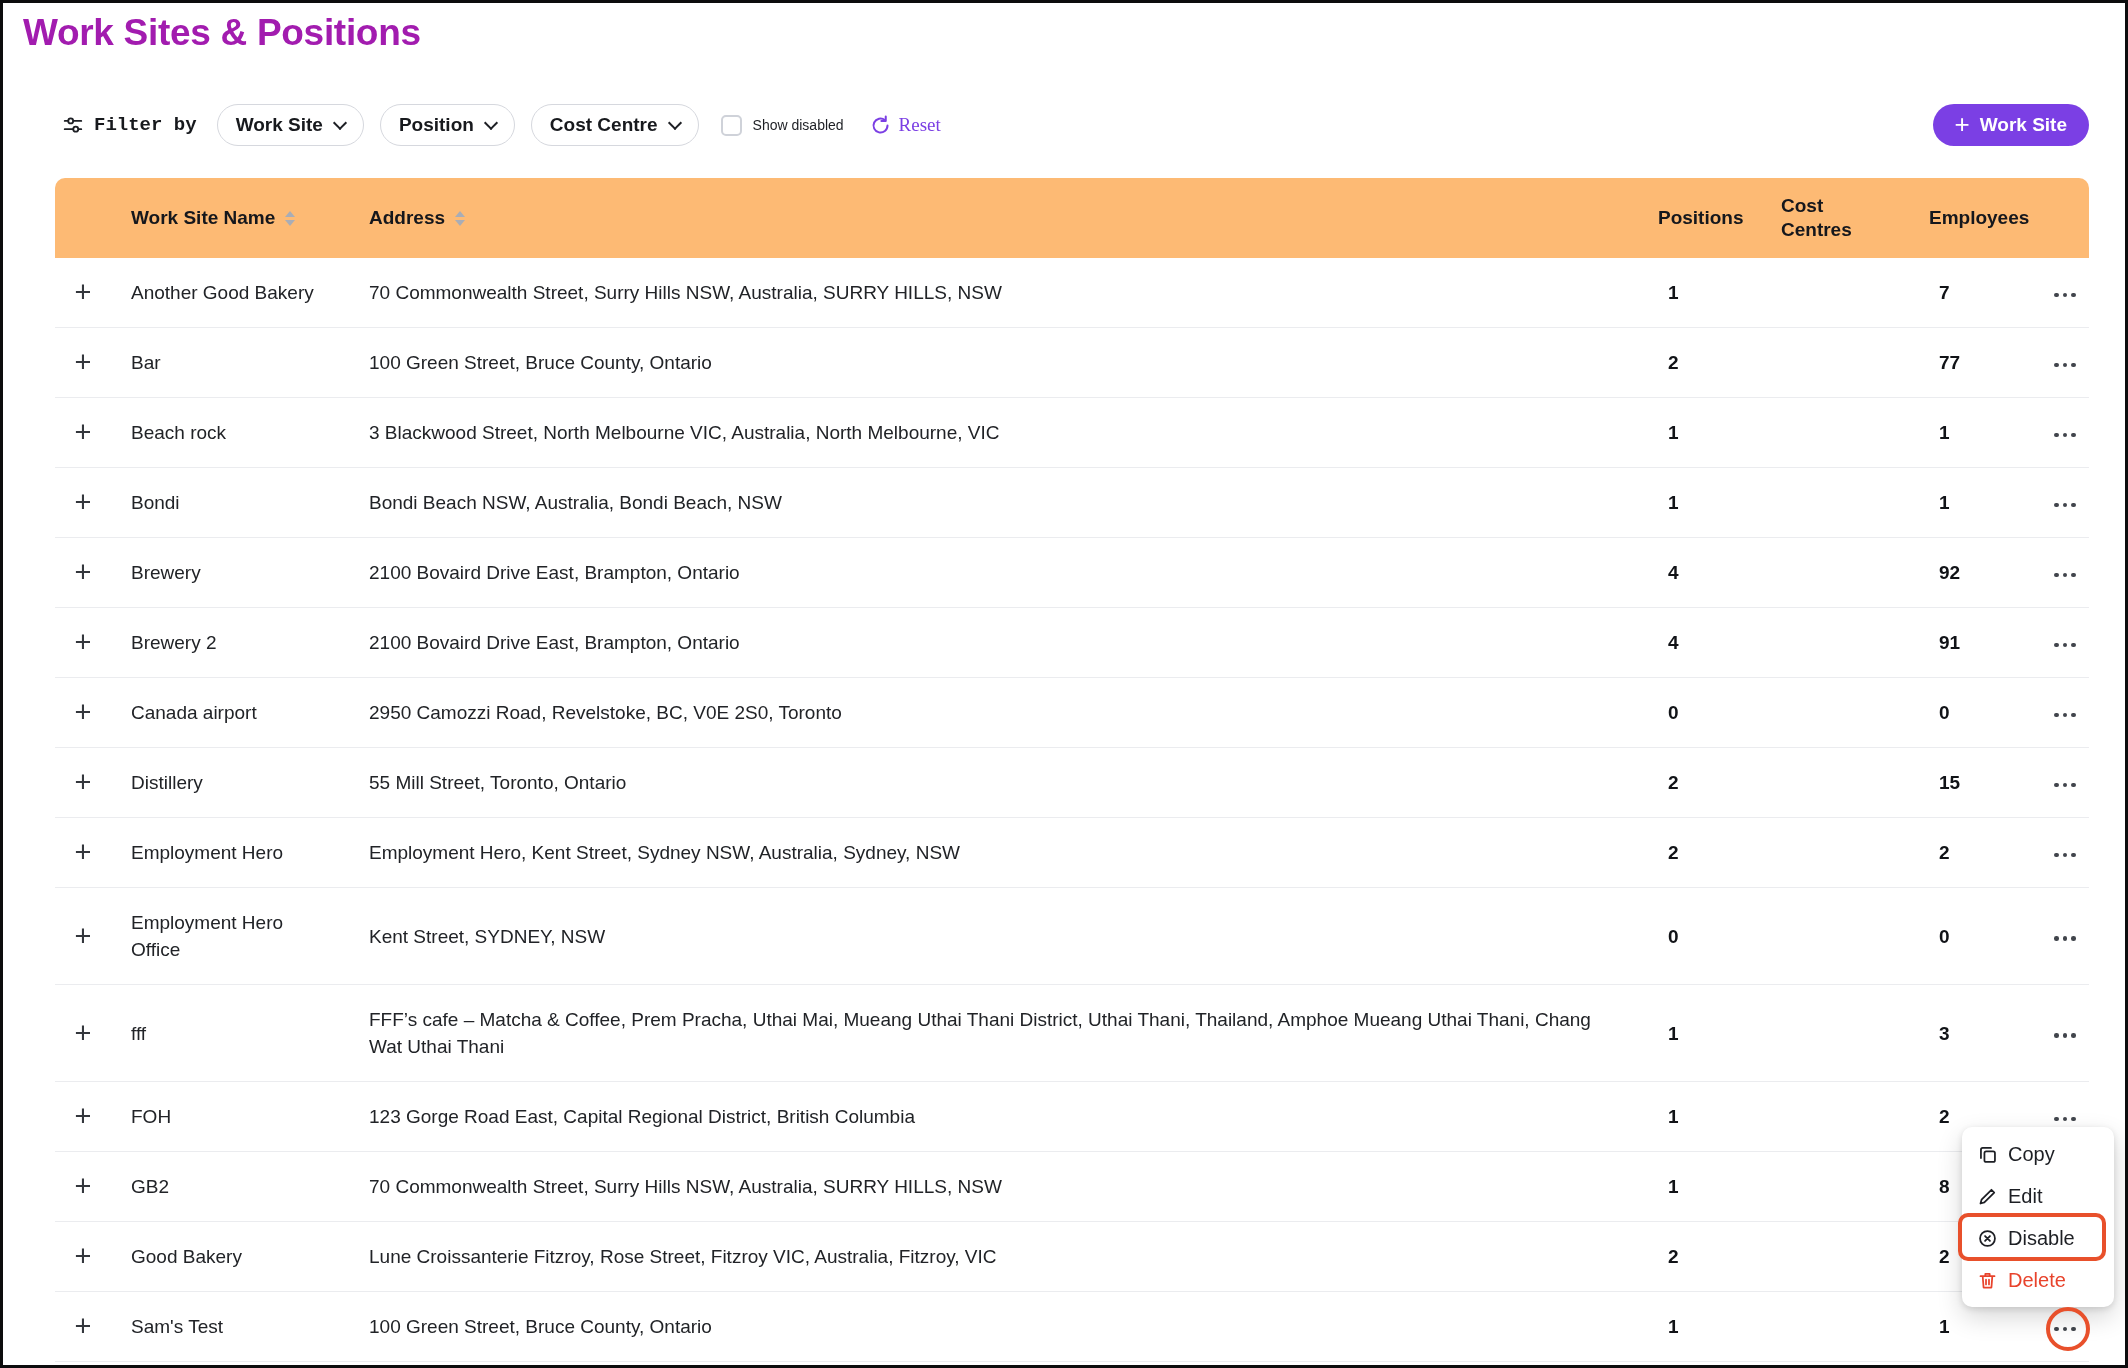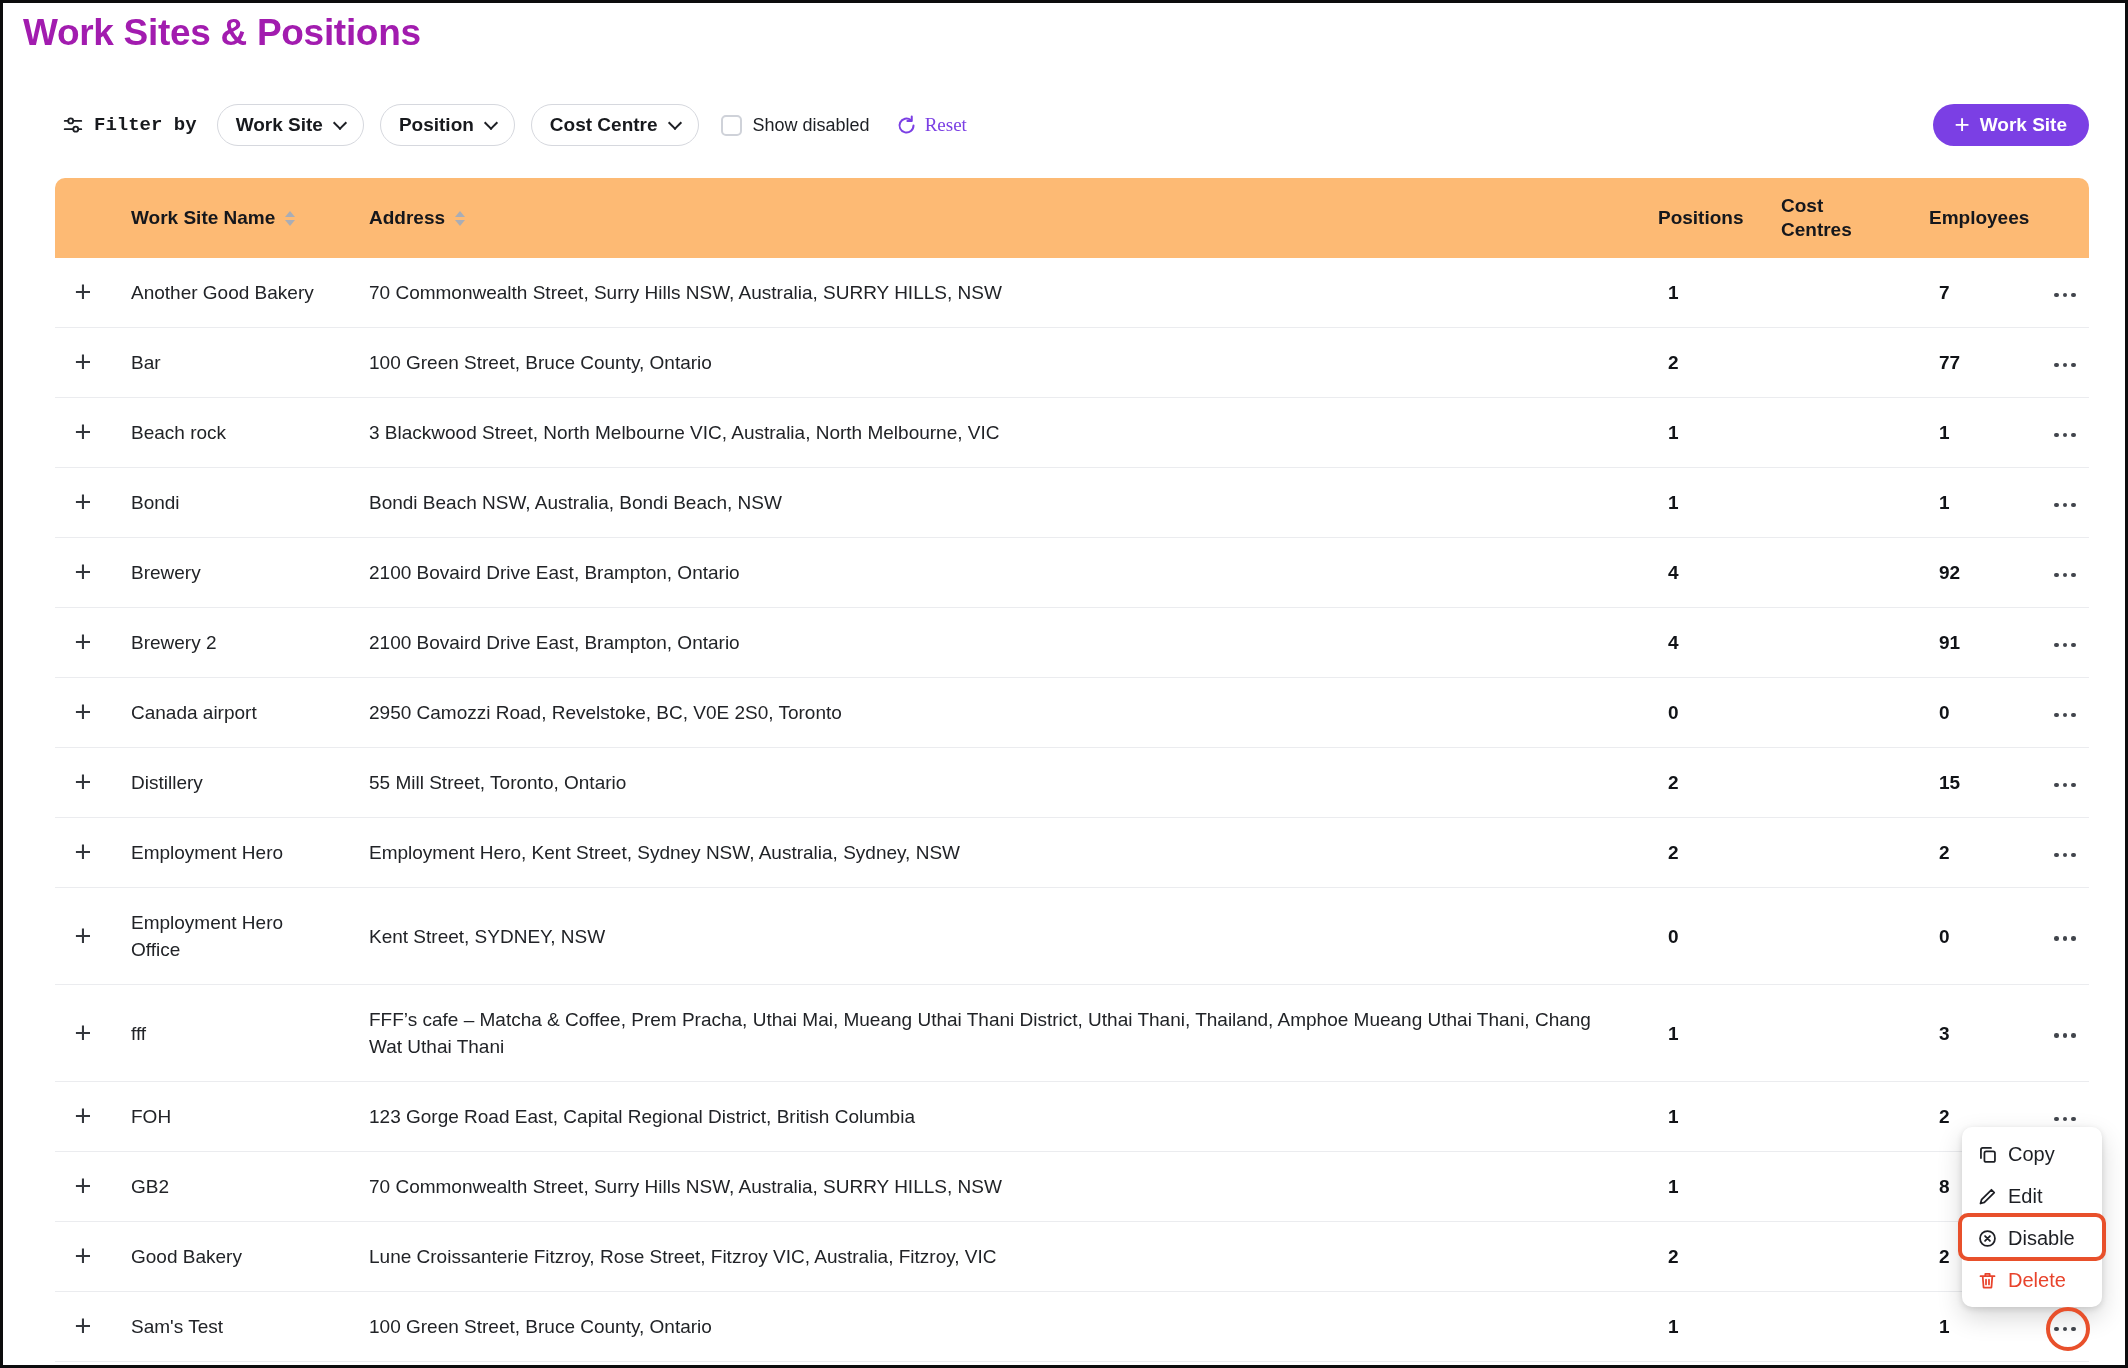--- a/index.html
+++ b/index.html
@@ -38,21 +38,21 @@
   .chev{
     width:10px; height:10px;
     border-right:2.4px solid #1d1f24; border-bottom:2.4px solid #1d1f24;
     transform:rotate(45deg); margin-top:-5px;
   }
   .show-disabled{ display:flex; align-items:center; gap:11px; margin-left:22px; }
   .checkbox{
     width:21px; height:21px; border:2px solid #cfd2d9; border-radius:5px; background:#fff;
     display:inline-block; cursor:pointer;
   }
-  .show-disabled .lbl{ font-size:18px; color:#1d1f24; }
+  .show-disabled .lbl{ font-size:14px; color:#1d1f24; }
   .reset-btn{
     display:inline-flex; align-items:center; gap:8px; margin-left:26px;
     background:none; border:none; cursor:pointer;
     color:#7B3FE4; font-family:Liberation Serif, serif; font-size:19px;
   }
   .add-btn{
     margin-left:auto; height:42px; padding:0 22px;
     background:#7B3FE4; color:#fff; border:none; border-radius:22px;
     display:inline-flex; align-items:center; gap:10px;
     font-family:inherit; font-size:19px; font-weight:700; cursor:pointer;
@@ -89,21 +89,21 @@
     font-size:29px; font-weight:300; color:#34373d; line-height:1;
     font-family:inherit; padding:2px 6px;
   }
   .td.c-actions{ display:flex; justify-content:center; }
   .dots-btn{ background:none; border:none; cursor:pointer; padding:8px 6px; }
   .dots{ display:inline-flex; gap:4px; }
   .dots i{ width:4.5px; height:4.5px; border-radius:50%; background:#41454c; display:block; }
 
   
   .menu{
-    position:absolute; left:1959px; top:1124px; width:140px;
+    position:absolute; left:1959px; top:1124px; width:152px;
     background:#fff; border-radius:10px; padding:6px 0; z-index:5;
     box-shadow:0 2px 6px rgba(0,0,0,.12), 0 10px 26px rgba(0,0,0,.16);
   }
   .menu-item{
     display:flex; align-items:center; gap:10px;
     height:42px; padding:0 14px;
     font-size:20px; color:#1d1f24; cursor:pointer;
   }
   .menu-item.danger{ color:#E8432C; }
   .mi{ display:inline-flex; width:22px; justify-content:center; }

